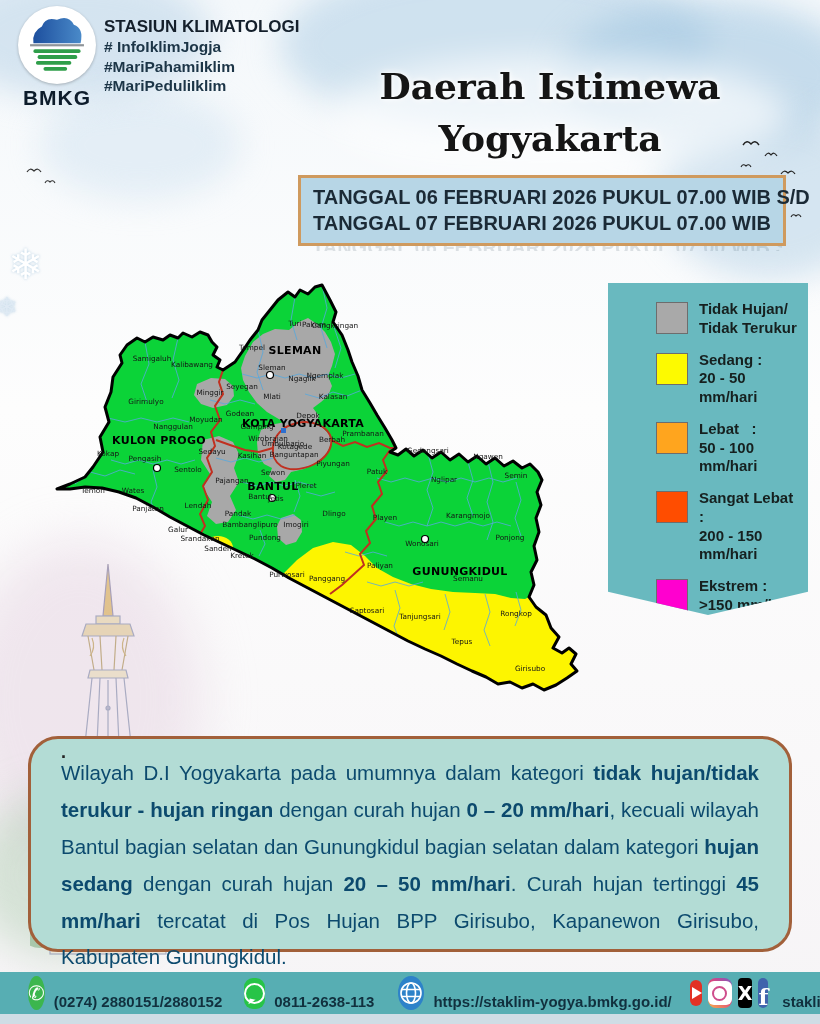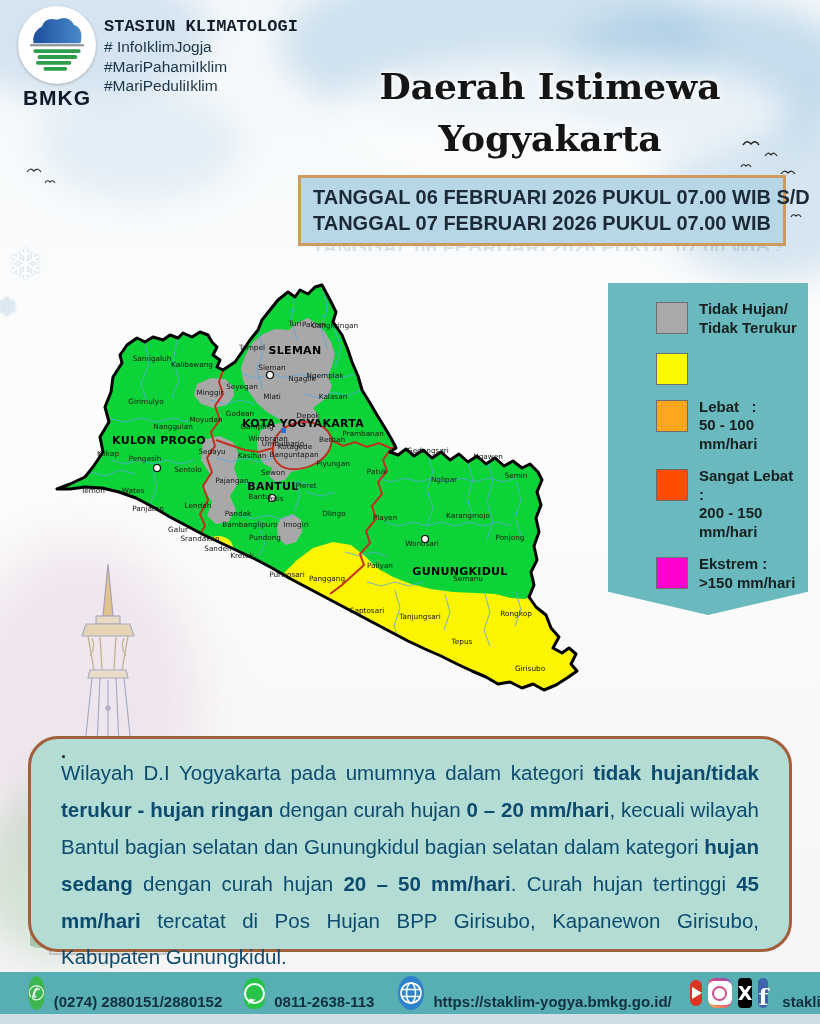--- a/index.html
+++ b/index.html
@@ -5,22 +5,22 @@
   html,body{margin:0;padding:0;}
   body{width:820px;height:1024px;overflow:hidden;font-family:"Liberation Sans",sans-serif;background:#fbfcfd;}
   #poster{position:relative;width:820px;height:1024px;overflow:hidden;background:linear-gradient(180deg,#f4f8fb 0%,#fdfdfd 40%,#f6f4f6 100%);}
   .cloud{position:absolute;border-radius:50%;filter:blur(16px);}
   .decor{position:absolute;z-index:0;}
   
   #logo-wrap{position:absolute;left:12px;top:6px;width:90px;z-index:3;text-align:center;}
   #logo-circle{width:78px;height:78px;margin:0 auto;background:#fff;border-radius:50%;box-shadow:0 1px 3px rgba(0,0,0,.25);display:flex;align-items:center;justify-content:center;}
   #logo-bmkg-text{font-weight:700;font-size:21px;letter-spacing:1px;color:#0d1c2b;margin-top:2px;font-family:"Liberation Sans",sans-serif;}
   #org-block{position:absolute;left:104px;top:16px;z-index:3;line-height:1.25;}
-  .org-line{font-weight:700;font-size:17px;color:#141f2b;font-family:Liberation Mono, monospace;}
-  .hashtag{font-weight:400;font-size:15.5px;color:#1c3547;}
+  .org-line{font-weight:700;font-size:17px;color:#141f2b;}
+  .hashtag{font-weight:700;font-size:15.5px;color:#1c3547;}
   
   #title-block{position:absolute;left:300px;top:60px;width:500px;text-align:center;z-index:3;font-family:"DejaVu Serif",serif;font-weight:700;font-size:36px;line-height:1.45;color:#151515;text-shadow:0 0 5px rgba(255,255,255,.95),0 0 10px rgba(255,255,255,.8);}
   
   #period-banner{position:absolute;left:298px;top:175px;width:488px;box-sizing:border-box;background:#b7d6e6;border:3px solid #cf9a5e;padding:6px 12px 7px 12px;z-index:3;}
   .period-line{font-weight:700;font-size:20px;color:#1b2a36;line-height:1.3;white-space:nowrap;}
   #period-ghost{position:absolute;left:312px;top:236px;width:470px;height:15px;overflow:hidden;opacity:.14;font-weight:700;font-size:20px;color:#27404e;white-space:nowrap;z-index:2;}
   
   #legend{position:absolute;left:608px;top:283px;width:200px;height:332px;background:#69b9bf;clip-path:polygon(0 0,100% 0,100% 93%,50% 100%,0 93%);z-index:3;box-sizing:border-box;padding:17px 10px 0 12px;}
   .legend-item{display:flex;align-items:flex-start;margin-bottom:13px;padding-left:36px;}
   .swatch{width:30px;height:30px;border:1px solid #6d6d6d;flex:0 0 30px;margin-right:11px;margin-top:2px;}
@@ -168,20 +168,24 @@
   <div id="legend">
     <div class="legend-item">
         <div class="swatch" style="background: rgb(169, 169, 169);"></div>
         <div class="legend-text">
           <div>Tidak Hujan/</div>
           <div>Tidak Terukur</div>
         </div>
       </div>
     <div class="legend-item">
         <div class="swatch" style="background: rgb(253, 250, 0);"></div>
+        <div class="legend-text">
+          <div>Sedang :</div>
+          <div>20 - 50 mm/hari</div>
+        </div>
       </div>
     <div class="legend-item">
         <div class="swatch" style="background: rgb(255, 165, 30);"></div>
         <div class="legend-text">
           <div>Lebat&nbsp;&nbsp;&nbsp;:</div>
           <div>50 - 100 mm/hari</div>
         </div>
       </div>
     <div class="legend-item">
         <div class="swatch" style="background: rgb(255, 77, 0);"></div>

